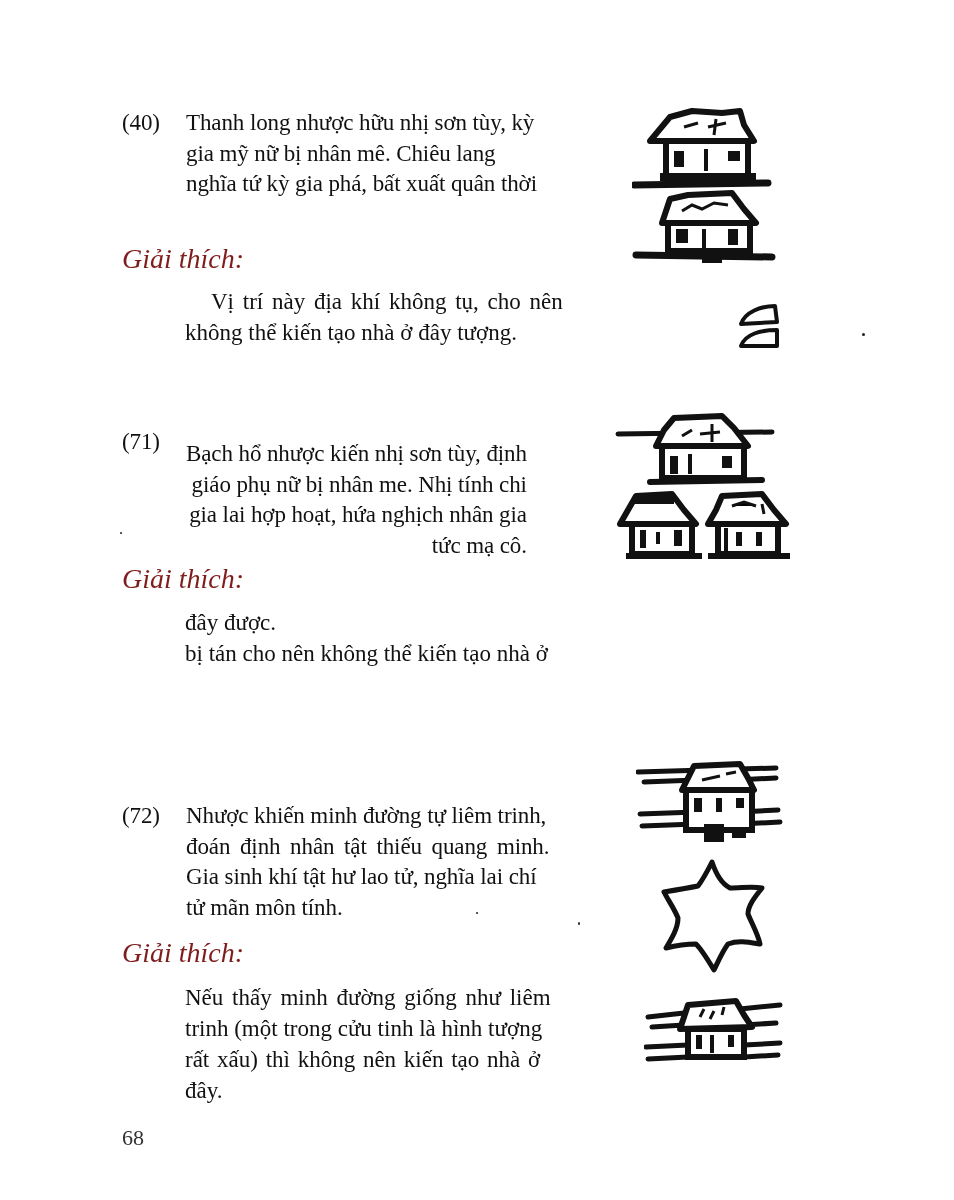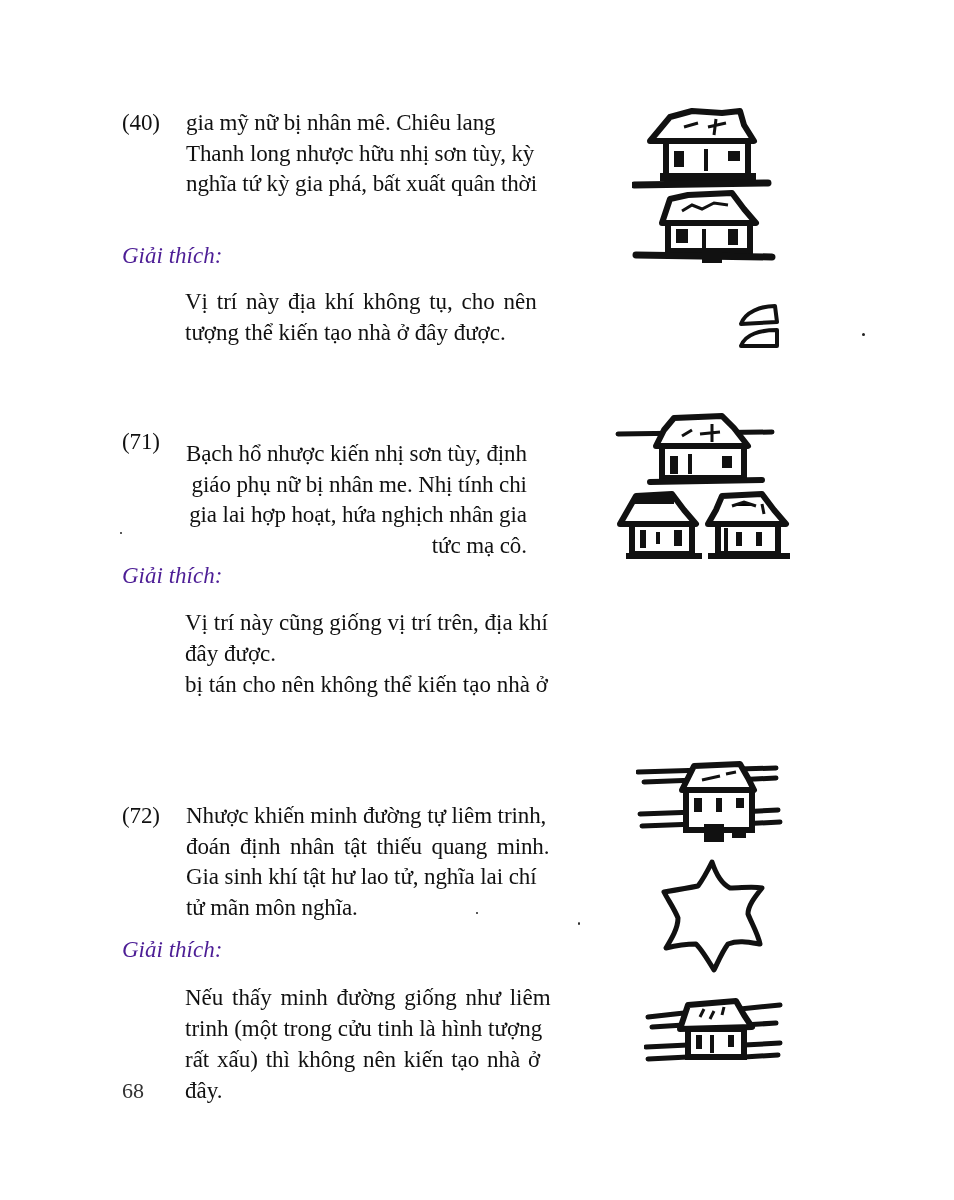--- a/index.html
+++ b/index.html
@@ -4,44 +4,44 @@
   <style>
     html, body { margin: 0; padding: 0; background: #ffffff; }
     body { width: 954px; height: 1200px; position: relative; overflow: hidden;
            font-family: "Liberation Serif", "DejaVu Serif", serif; color: #111; }
     .page { position: absolute; inset: 0; }
     .entry-text { position: absolute; font-size: 23px; line-height: 30.5px; letter-spacing: -0.1px; }
     .verse { position: absolute; }
     .verse .num { position: absolute; left: 0; top: 0; }
     .verse .line { display: block; white-space: nowrap; }
     .verse .body { position: absolute; }
-    .label { position: absolute; font-style: italic; font-size: 23px; color: #4c1d95; }
+    .label { position: absolute; font-style: italic; font-size: 28px; color: #7f1d1d; }
     .expl { position: absolute; font-size: 23px; line-height: 31px; }
     .expl .line { display: block; white-space: nowrap; }
-    .pagenum { position: absolute; left: 122px; top: 1078px; font-size: 22px; color: #333; }
+    .pagenum { position: absolute; left: 122px; top: 1125px; font-size: 22px; color: #333; }
     .illus { position: absolute; }
     .speck { position: absolute; width: 3px; height: 3px; background: #222; border-radius: 50%; }
   </style>
 </head>
 <body>
 
 <div class="page">
 
   <div class="entry-text verse" style="left:122px; top:108px; width:510px;">
     <span class="num">(40)</span>
     <div class="body" style="left:64px; top:0;">
+      <span class="line">Thanh long nhược hữu nhị sơn tùy, kỳ</span>
       <span class="line">gia mỹ nữ bị nhân mê. Chiêu lang</span>
-      <span class="line">Thanh long nhược hữu nhị sơn tùy, kỳ</span>
       <span class="line">nghĩa tứ kỳ gia phá, bất xuất quân thời</span>
     </div>
   </div>
   <div class="label" style="left:122px; top:243px;">Giải thích:</div>
   <div class="expl" style="left:185px; top:286px;">
-    <span class="line" style="word-spacing:3px;">Vị trí này địa khí không tụ, cho nên</span>
-    <span class="line">tượng thể kiến tạo nhà ở đây được.</span>
+    <span class="line" style="word-spacing:3px;margin-left:26px;">Vị trí này địa khí không tụ, cho nên</span>
+    <span class="line">không thể kiến tạo nhà ở đây tượng.</span>
   </div>
 
   <svg class="illus" style="left:632px; top:105px;" width="150" height="160" viewBox="0 0 150 160">
 
     <path d="M38 12 L60 6 L90 8 L108 6 L112 20 L122 36 L18 36 Z" fill="#fff" stroke="#111" stroke-width="6" stroke-linejoin="round"></path>
     <path d="M52 22 L66 18 M76 22 L94 18 M84 14 L82 30" stroke="#111" stroke-width="3"></path>
     <rect x="34" y="36" width="82" height="36" fill="#fff" stroke="#111" stroke-width="6"></rect>
     <rect x="42" y="46" width="10" height="16" fill="#111"></rect>
     <rect x="72" y="44" width="4" height="22" fill="#111"></rect>
     <rect x="96" y="46" width="12" height="10" fill="#111"></rect>
@@ -68,21 +68,20 @@
     <div class="body" style="left:64px; top:12px;text-align:right;">
       <span class="line">Bạch hổ nhược kiến nhị sơn tùy, định</span>
       <span class="line">giáo phụ nữ bị nhân me. Nhị tính chi</span>
       <span class="line">gia lai hợp hoạt, hứa nghịch nhân gia</span>
       <span class="line">tức mạ cô.</span>
     </div>
   </div>
   <div class="speck" style="left:120px; top:532px; width:2px; height:2px;"></div>
   <div class="label" style="left:122px; top:563px;">Giải thích:</div>
   <div class="expl" style="left:185px; top:607px;">
-    <span class="line">Vị trí này cũng giống vị trí trên, địa khí</span>
     <span class="line">đây được.</span>
     <span class="line">bị tán cho nên không thể kiến tạo nhà ở</span>
   </div>
 
   <svg class="illus" style="left:612px; top:410px;" width="180" height="150" viewBox="0 0 180 150">
 
     <path d="M6 24 L160 22" stroke="#111" stroke-width="5" stroke-linecap="round"></path>
     <path d="M62 8 L110 6 L122 18 L136 36 L44 36 L52 20 Z" fill="#fff" stroke="#111" stroke-width="6" stroke-linejoin="round"></path>
     <path d="M70 26 L80 20 M88 24 L108 22 M100 14 L100 32" stroke="#111" stroke-width="3"></path>
     <rect x="50" y="36" width="82" height="32" fill="#fff" stroke="#111" stroke-width="6"></rect>
@@ -107,21 +106,21 @@
     <rect x="144" y="122" width="6" height="14" fill="#111"></rect>
     <path d="M96 146 L178 146" stroke="#111" stroke-width="6"></path>
   </svg>
 
   <div class="entry-text verse" style="left:122px; top:801px; width:510px;">
     <span class="num">(72)</span>
     <div class="body" style="left:64px; top:0;">
       <span class="line">Nhược khiến minh đường tự liêm trinh,</span>
       <span class="line" style="word-spacing:4px;">đoán định nhân tật thiếu quang minh.</span>
       <span class="line">Gia sinh khí tật hư lao tử, nghĩa lai chí</span>
-      <span class="line">tử mãn môn nghĩa.</span>
+      <span class="line">tử mãn môn tính.</span>
     </div>
   </div>
   <div class="speck" style="left:476px; top:912px; width:2px; height:2px;"></div>
   <div class="speck" style="left:578px; top:922px; width:2px; height:3px;"></div>
   <div class="label" style="left:122px; top:937px;">Giải thích:</div>
   <div class="expl" style="left:185px; top:982px;">
     <span class="line" style="word-spacing:3px;">Nếu thấy minh đường giống như liêm</span>
     <span class="line">trinh (một trong cửu tinh là hình tượng</span>
     <span class="line" style="word-spacing:2px;">rất xấu) thì không nên kiến tạo nhà ở</span>
     <span class="line">đây.</span>

